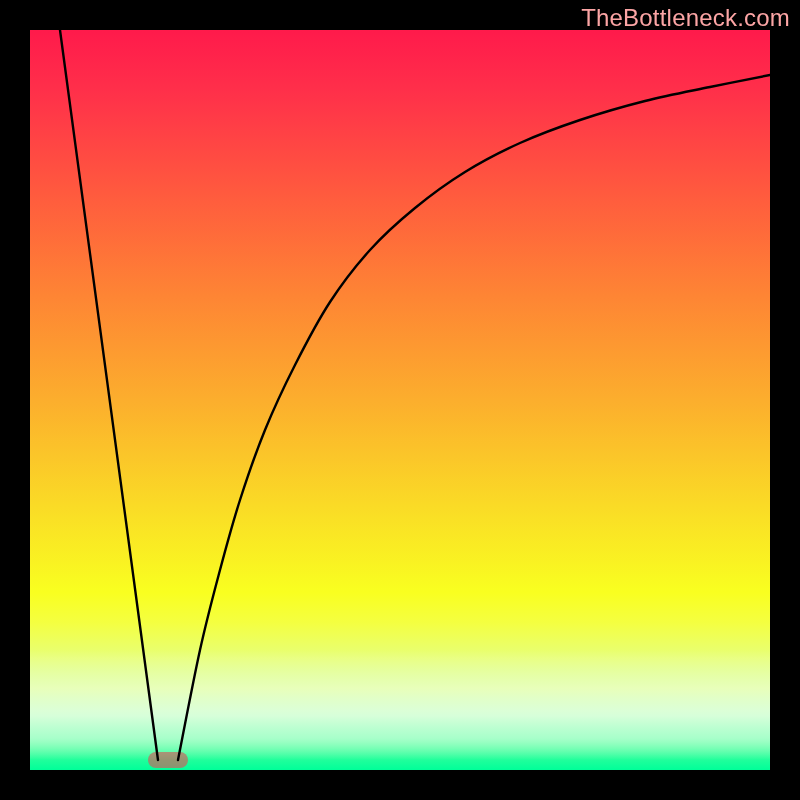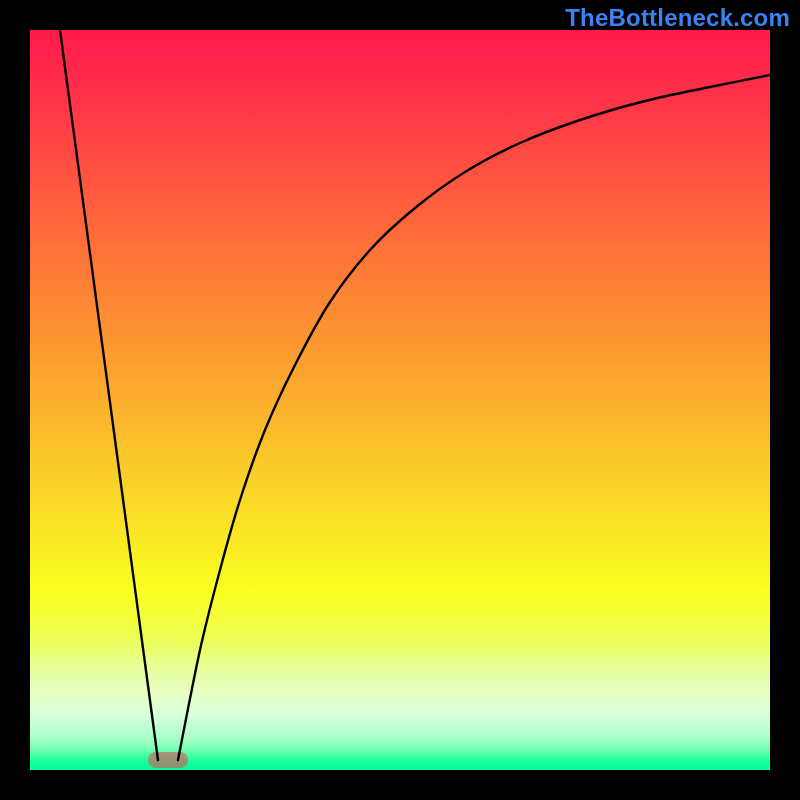--- a/index.html
+++ b/index.html
@@ -13,23 +13,23 @@
   .frame {
     position: relative;
     width: 800px;
     height: 800px;
     background: #000;
   }
   .watermark {
     position: absolute;
     top: 4px;
     right: 10px;
-    color: #3b82f6;
+    color: #fca5a5;
     font-size: 24px;
-    font-weight: 700;
+    font-weight: 400;
     letter-spacing: 0.2px;
     z-index: 5;
   }
   .plot-area {
     position: absolute;
     left: 30px;
     top: 30px;
     width: 740px;
     height: 740px;
     overflow: hidden;

